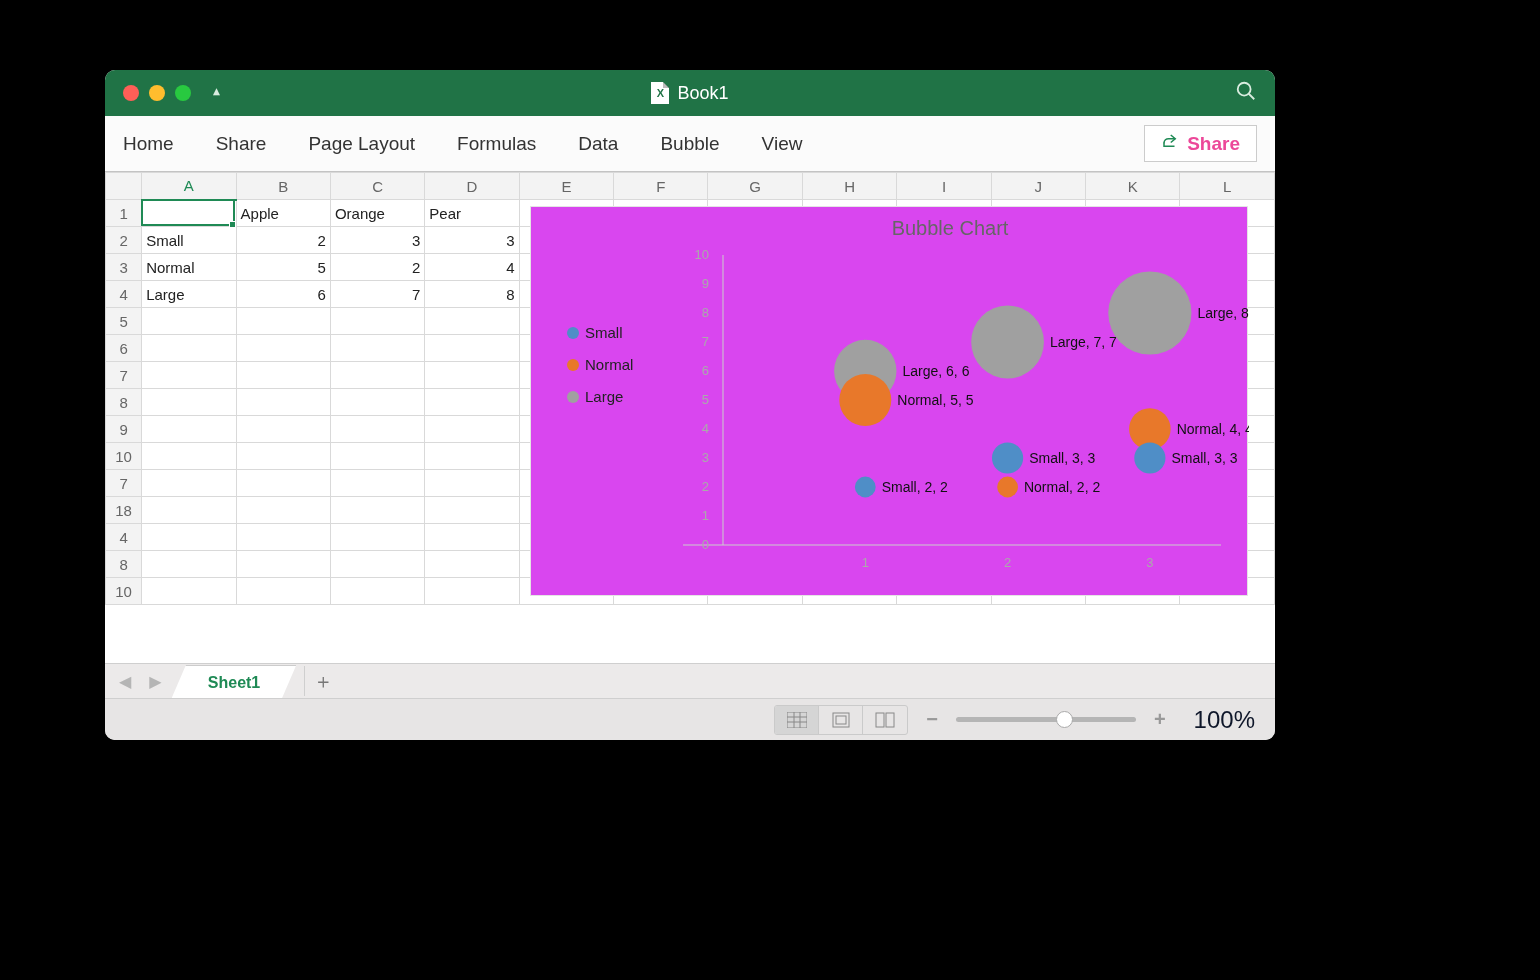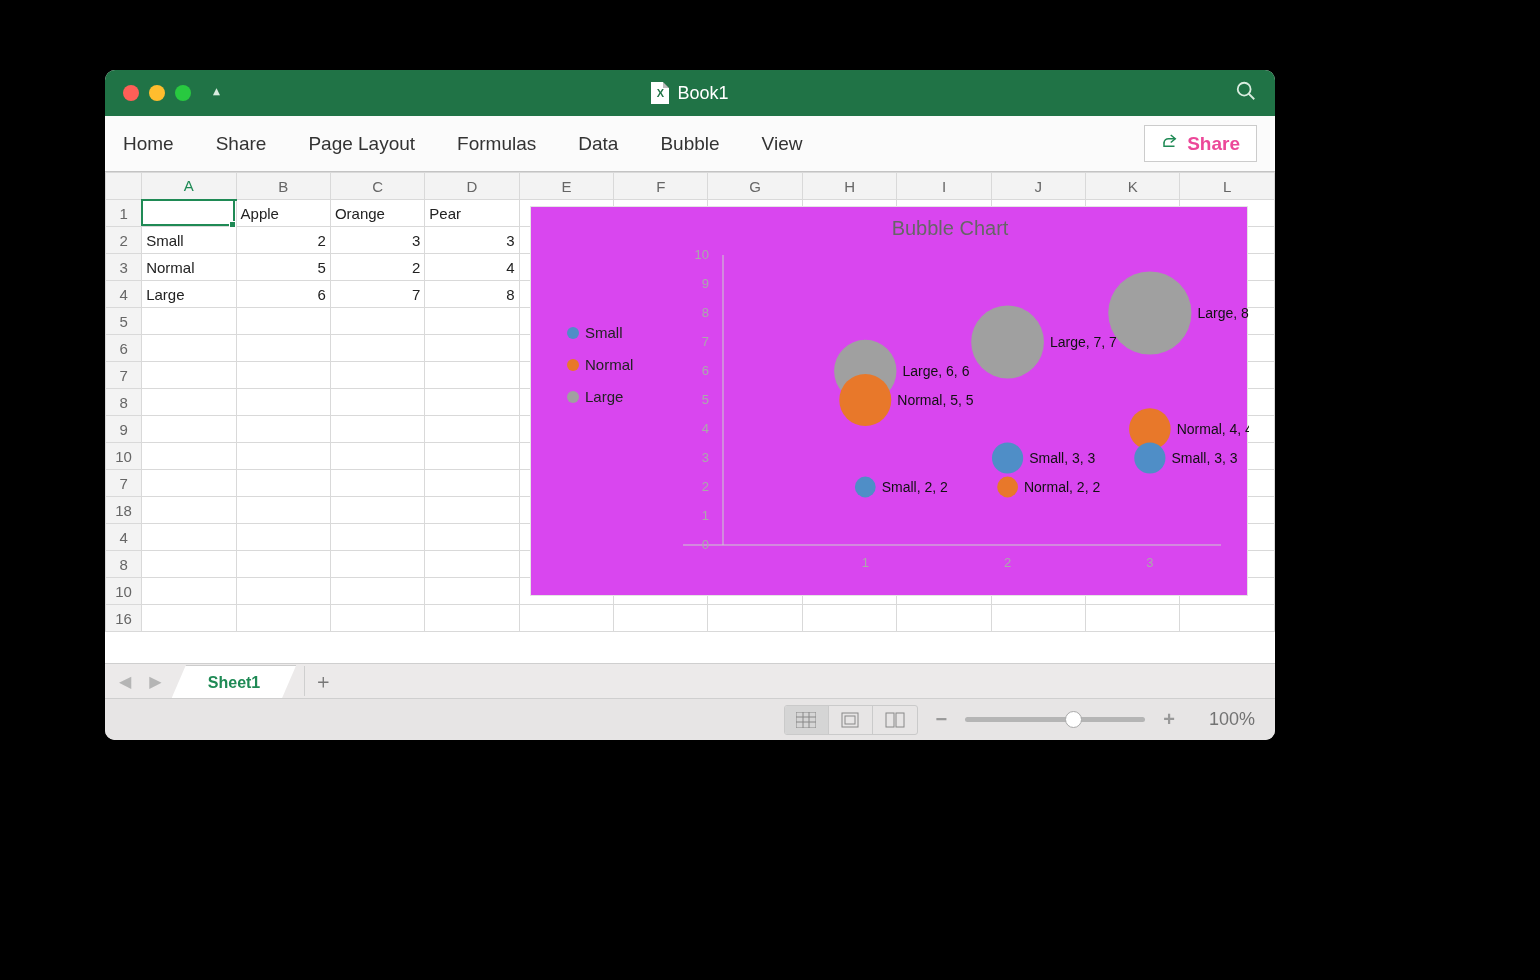--- a/index.html
+++ b/index.html
@@ -203,21 +203,21 @@
   .view-btns div:first-child { background:#d5d5d5;}
   .view-btns div:last-child { border-right:none;}
   .zoom-slider {
     width: 180px; height: 5px; background: #b5b5b5; border-radius: 3px; position: relative;
   }
   .zoom-thumb {
     position: absolute; top: -6px; left: 100px;
     width: 17px; height: 17px; background: #fff; border: 1px solid #aaa; border-radius: 50%;
   }
   .zoom-op { font-size: 20px; font-weight: bold; color: #999; padding: 0 4px;}
-  .zoom-label { font-size: 18px; color: #737373; margin-left: 16px;}
+  .zoom-label { font-size: 24px; color: #0f172a; margin-left: 10px;}
   svg text { font-family: inherit; }
 </style>
 </head>
 <body>
 
 <div class="window">
 
   <div class="titlebar">
     <div class="traffic">
       <div class="t-circle t-close"></div>
@@ -481,35 +481,20 @@
             <td class="txt"></td>
             <td class="txt"></td>
             <td class="txt"></td>
             <td class="txt"></td>
             <td class="txt"></td>
             <td class="txt"></td>
             <td class="txt"></td>
           </tr>
           <tr>
             <th class="rowhdr">10</th>
-            <td class="txt"></td>
-            <td class="txt"></td>
-            <td class="txt"></td>
-            <td class="txt"></td>
-            <td class="txt"></td>
-            <td class="txt"></td>
-            <td class="txt"></td>
-            <td class="txt"></td>
-            <td class="txt"></td>
-            <td class="txt"></td>
-            <td class="txt"></td>
-            <td class="txt"></td>
-          </tr>
-          <tr>
-            <th class="rowhdr">16</th>
             <td class="txt"></td>
             <td class="txt"></td>
             <td class="txt"></td>
             <td class="txt"></td>
             <td class="txt"></td>
             <td class="txt"></td>
             <td class="txt"></td>
             <td class="txt"></td>
             <td class="txt"></td>
             <td class="txt"></td>

